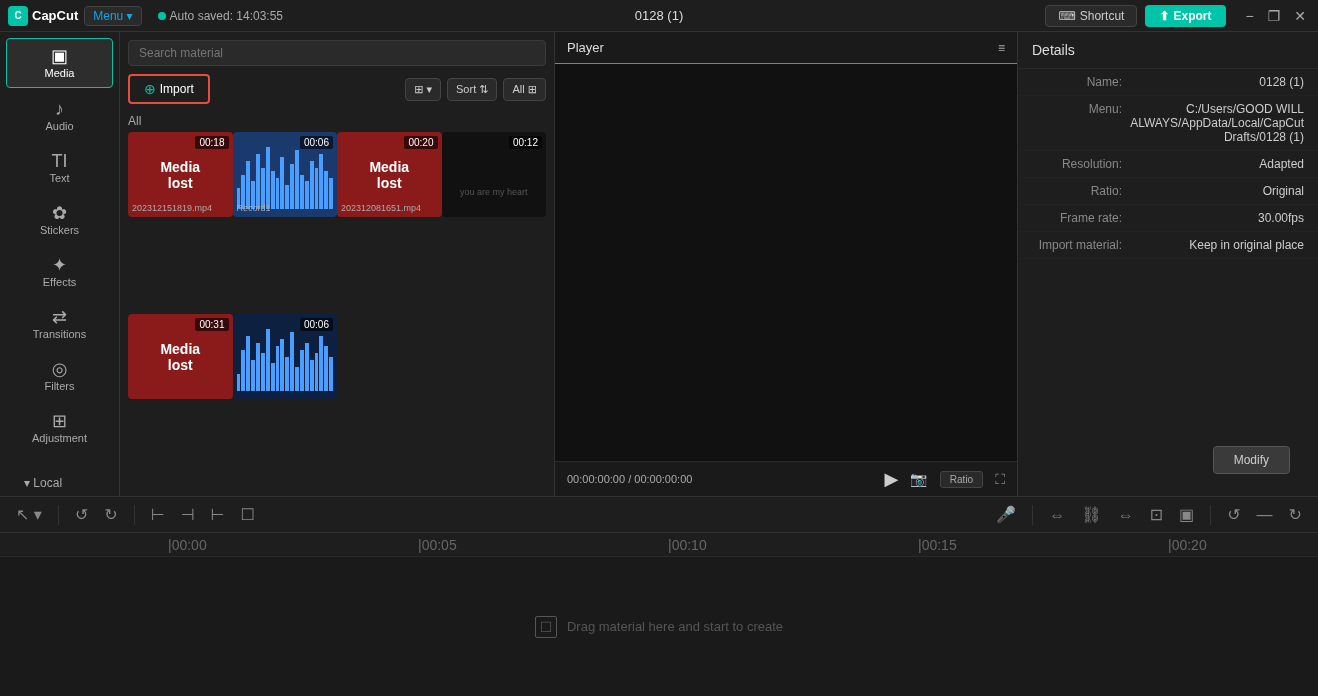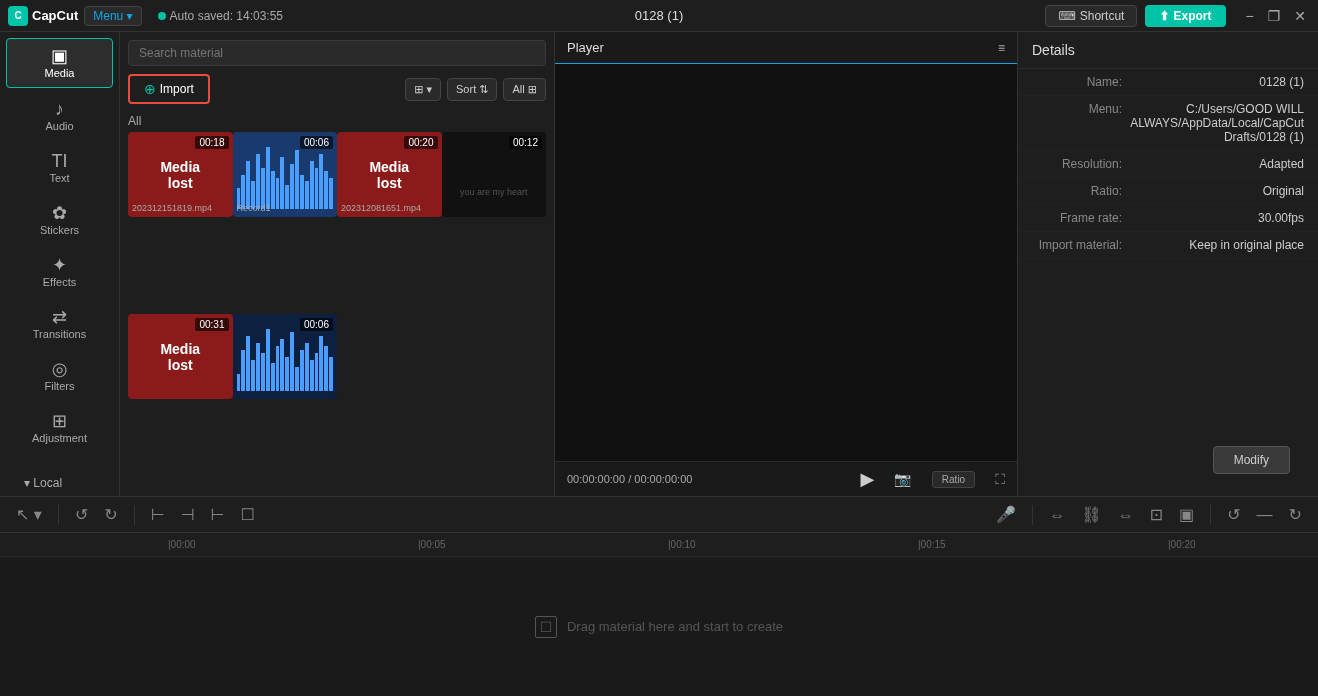--- a/index.html
+++ b/index.html
@@ -282,21 +282,21 @@
     }
     #player-panel .player-area {
       flex: 1;
       background: #111;
       position: relative;
     }
     #player-panel .player-controls {
       display: flex; align-items: center;
       padding: 6px 12px;
       border-top: 1px solid #2a2a2a;
-      gap: 20px;
+      gap: 12px;
     }
     .player-time { font-size: 11px; color: #aaa; flex: 1; }
     .play-btn {
       background: none; border: none; color: #ccc;
       font-size: 18px; cursor: pointer;
     }
     .player-control-btn {
       background: none; border: none; color: #888;
       font-size: 14px; cursor: pointer;
     }
@@ -381,21 +381,21 @@
       height: 24px;
       background: #1e1e1e;
       display: flex;
       align-items: center;
       padding: 0 0 0 168px;
       border-bottom: 1px solid #2a2a2a;
       position: relative;
     }
     .ruler-mark {
       position: absolute;
-      font-size: 10px;
+      font-size: 14px;
       color: #666;
     }
     #timeline-tracks {
       flex: 1;
       background: #1a1a1a;
       position: relative;
       display: flex;
       align-items: center;
       justify-content: center;
     }

